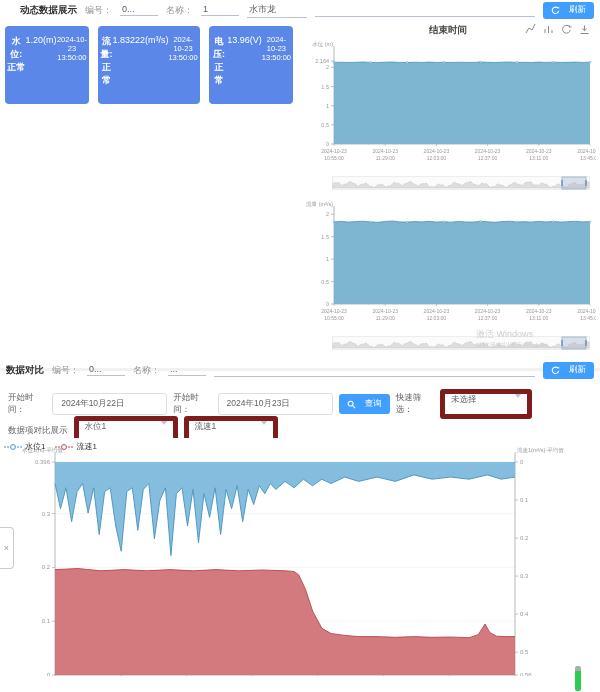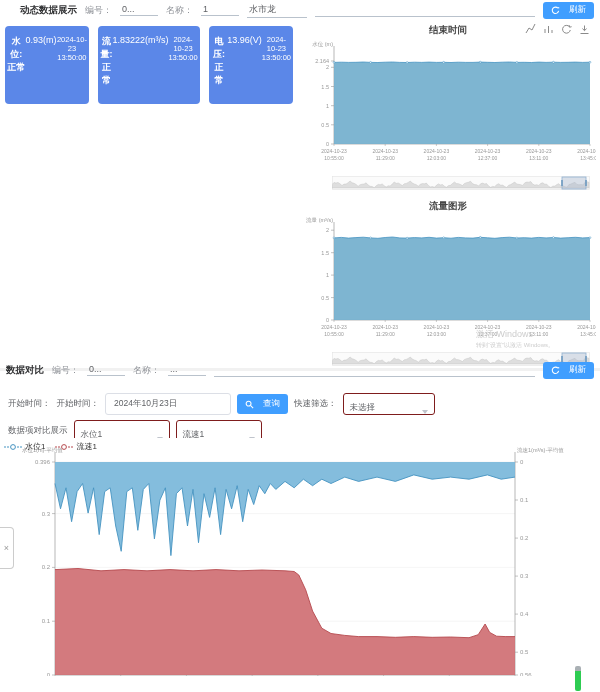--- a/index.html
+++ b/index.html
@@ -48,22 +48,22 @@
   .tb{width:12px;height:12px;display:inline-flex;align-items:center;justify-content:center;cursor:pointer;}
   .datazoom{margin-left:32px;width:258px;height:14px;}
   .watermark{position:absolute;left:176px;top:130px;color:#cdcdcd;pointer-events:none;}
   .watermark .w1{font-size:9px;}
   .watermark .w2{font-size:6px;}
   .divider{position:absolute;left:0;top:368px;width:600px;height:3px;background:#f1f1f1;}
   
   .frow{position:absolute;left:0;width:540px;display:flex;align-items:center;gap:6px;padding:0 8px;box-sizing:border-box;font-size:8.5px;color:#606266;}
   .inp{border:1px solid #dcdfe6;border-radius:3px;height:20px;padding:0 8px;font-size:8.5px;color:#606266;
        display:inline-flex;align-items:center;background:#fff;cursor:pointer;}
-  .sel{border:1px solid #7f1d1d;border-radius:3px;height:20px;padding:0 6px;font-size:8.5px;color:#606266;
-       display:inline-flex;align-items:flex-end;justify-content:space-between;background:#fff;cursor:pointer;}
+  .sel{border:5px solid #7f1d1d;border-radius:3px;height:20px;padding:0 6px;font-size:8.5px;color:#606266;
+       display:inline-flex;align-items:flex-start;justify-content:space-between;background:#fff;cursor:pointer;}
   .caret{width:0;height:0;border-left:3px solid transparent;border-right:3px solid transparent;border-top:4px solid #c0c4cc;margin-left:8px;}
   
   .cmp-legend{position:absolute;left:4px;top:3px;display:flex;gap:10px;align-items:center;font-size:8px;color:#333;}
   .leg-item{display:inline-flex;align-items:center;gap:3px;cursor:pointer;}
   
   .left-tab{position:absolute;left:0;top:527px;width:13px;height:40px;background:#fff;border:1px solid #ccc;
             border-left:none;border-radius:0 4px 4px 0;display:flex;align-items:center;justify-content:center;
             color:#999;font-size:9px;cursor:pointer;}
   .green-pill{position:absolute;left:575px;top:666px;width:6px;height:25px;border-radius:2px;
               background:linear-gradient(180deg,#a9b0b4 0 5px,#2ecc52 5px 100%);}
@@ -87,21 +87,21 @@
           <path d="M9.3 6A3.9 3.9 0 1 1 8.4 2.7" stroke="#fff" stroke-width="1.3" fill="none"></path>
           <path d="M8.2 0.8l0.5 2.2 2.1-0.6z" fill="#fff"></path>
         </svg>
       <span>刷新</span>
     </button>
   </div>
 
   <div class="cards">
     <div class="card">
       <div class="c1">水位: 正常</div>
-      <div class="c2">0.93(m)</div>
+      <div class="c2">1.20(m)</div>
       <div class="c3">2024-10-23 13:50:00</div>
     </div>
     <div class="card">
       <div class="c1">流量: 正常</div>
       <div class="c2">1.83222(m³/s)</div>
       <div class="c3">2024-10-23 13:50:00</div>
     </div>
     <div class="card">
       <div class="c1">电压: 正常</div>
       <div class="c2">13.96(V)</div>
@@ -183,23 +183,20 @@
     <div class="datazoom"><svg viewBox="0 0 258 14" width="258" height="14">
           <rect x="0.5" y="0.5" width="257" height="13" fill="#fbfbfb" stroke="#e3e3e3" stroke-width="0.6"></rect>
           <path d="M0 12L0.0 8.5L2.0 6.5L4.0 7.1L6.0 6.4L8.0 7.8L10.0 9.5L12.0 8.1L14.1 8.0L16.1 6.7L18.1 5.0L20.1 6.7L22.1 7.3L24.1 8.4L26.1 10.3L28.1 8.7L30.1 8.2L32.1 8.0L34.1 6.8L36.1 9.0L38.1 10.3L40.2 10.5L42.2 11.7L44.2 9.8L46.2 8.4L48.2 8.8L50.2 7.9L52.2 9.7L54.2 11.0L56.2 9.8L58.2 10.0L60.2 8.0L62.2 6.1L64.3 7.3L66.3 7.0L68.3 8.2L70.3 9.6L72.3 7.8L74.3 7.4L76.3 6.4L78.3 5.0L80.3 7.1L82.3 8.0L84.3 8.7L86.3 10.2L88.3 8.3L90.4 7.6L92.4 7.8L94.4 7.1L96.4 9.5L98.4 10.9L100.4 10.5L102.4 11.3L104.4 9.3L106.4 7.9L108.4 8.9L110.4 8.5L112.4 10.2L114.4 11.3L116.5 9.6L118.5 9.3L120.5 7.5L122.5 6.0L124.5 7.6L126.5 7.7L128.5 8.5L130.5 9.6L132.5 7.4L134.5 6.7L136.5 6.2L138.5 5.2L140.5 7.6L142.6 8.6L144.6 8.8L146.6 9.9L148.6 7.8L150.6 7.1L152.6 7.9L154.6 7.6L156.6 10.0L158.6 11.3L160.6 10.4L162.6 10.7L164.6 8.8L166.6 7.7L168.7 9.2L170.7 9.1L172.7 10.5L174.7 11.4L176.7 9.2L178.7 8.6L180.7 7.3L182.7 6.0L184.7 8.0L186.7 8.3L188.7 8.7L190.7 9.4L192.8 6.8L194.8 6.1L196.8 6.2L198.8 5.6L200.8 8.2L202.8 9.1L204.8 8.7L206.8 9.4L208.8 7.3L210.8 6.8L212.8 8.2L214.8 8.2L216.8 10.5L218.9 11.5L220.9 10.0L222.9 10.1L224.9 8.5L226.9 7.7L228.9 9.7L230.9 9.7L232.9 10.7L234.9 11.2L236.9 8.6L238.9 8.0L240.9 7.1L242.9 6.3L245.0 8.5L247.0 8.8L249.0 8.6L251.0 8.9L253.0 6.3L255.0 5.7L257.0 6.3L257 12Z" fill="#dedede" stroke="#bdbdbd" stroke-width="0.4"></path>
           <rect x="230" y="1" width="24" height="12" fill="rgba(167,183,204,.4)" stroke="#8fb0d0" stroke-width="0.8"></rect>
           <rect x="229.2" y="4" width="1.6" height="6" fill="#6f9bc0"></rect>
           <rect x="253.2" y="4" width="1.6" height="6" fill="#6f9bc0"></rect>
         </svg></div>
   </div>
 
   <div class="chart-block" style="left:300px;top:198px;width:296px;height:168px;">
-    <div class="chart-head">
-      <span class="chart-title">流量图形</span>
-    </div>
     <div><svg viewBox="0 0 296 134" width="296" height="134">
           <text x="33" y="8" text-anchor="end" font-size="5.5" fill="#999">流量 (m³/s)</text>
           <path d="M34 8V106H290" stroke="#999" stroke-width="0.7" fill="none"></path>
           <path d="M31 16.2H34" stroke="#999" stroke-width="0.6"></path>
           <text x="29" y="18.24390243902438" text-anchor="end" font-size="5.5" fill="#999">2</text>
           <path d="M31 38.7H34" stroke="#999" stroke-width="0.6"></path>
           <text x="29" y="40.68292682926828" text-anchor="end" font-size="5.5" fill="#999">1.5</text>
           <path d="M31 61.1H34" stroke="#999" stroke-width="0.6"></path>
           <text x="29" y="63.1219512195122" text-anchor="end" font-size="5.5" fill="#999">1</text>
           <path d="M31 83.6H34" stroke="#999" stroke-width="0.6"></path>
@@ -261,20 +258,21 @@
       <svg width="9" height="9" viewBox="0 0 11 11">
           <path d="M9.3 6A3.9 3.9 0 1 1 8.4 2.7" stroke="#fff" stroke-width="1.3" fill="none"></path>
           <path d="M8.2 0.8l0.5 2.2 2.1-0.6z" fill="#fff"></path>
         </svg>
       <span>刷新</span>
     </button>
   </div>
 
   <div class="frow" style="top:392px;height:24px;">
     <span>开始时间：</span>
+    <span class="inp" style="width:108px;">2024年10月22日</span>
     <span>开始时间：</span>
     <span class="inp" style="width:108px;">2024年10月23日</span>
     <button class="btn-blue" style="height:20px;">
       <svg width="9" height="9" viewBox="0 0 10 10">
           <circle cx="4" cy="4" r="2.7" stroke="#fff" stroke-width="1.2" fill="none"></circle>
           <path d="M6.1 6.1L9 9" stroke="#fff" stroke-width="1.2"></path>
         </svg>
       <span>查询</span>
     </button>
     <span>快速筛选：</span>

